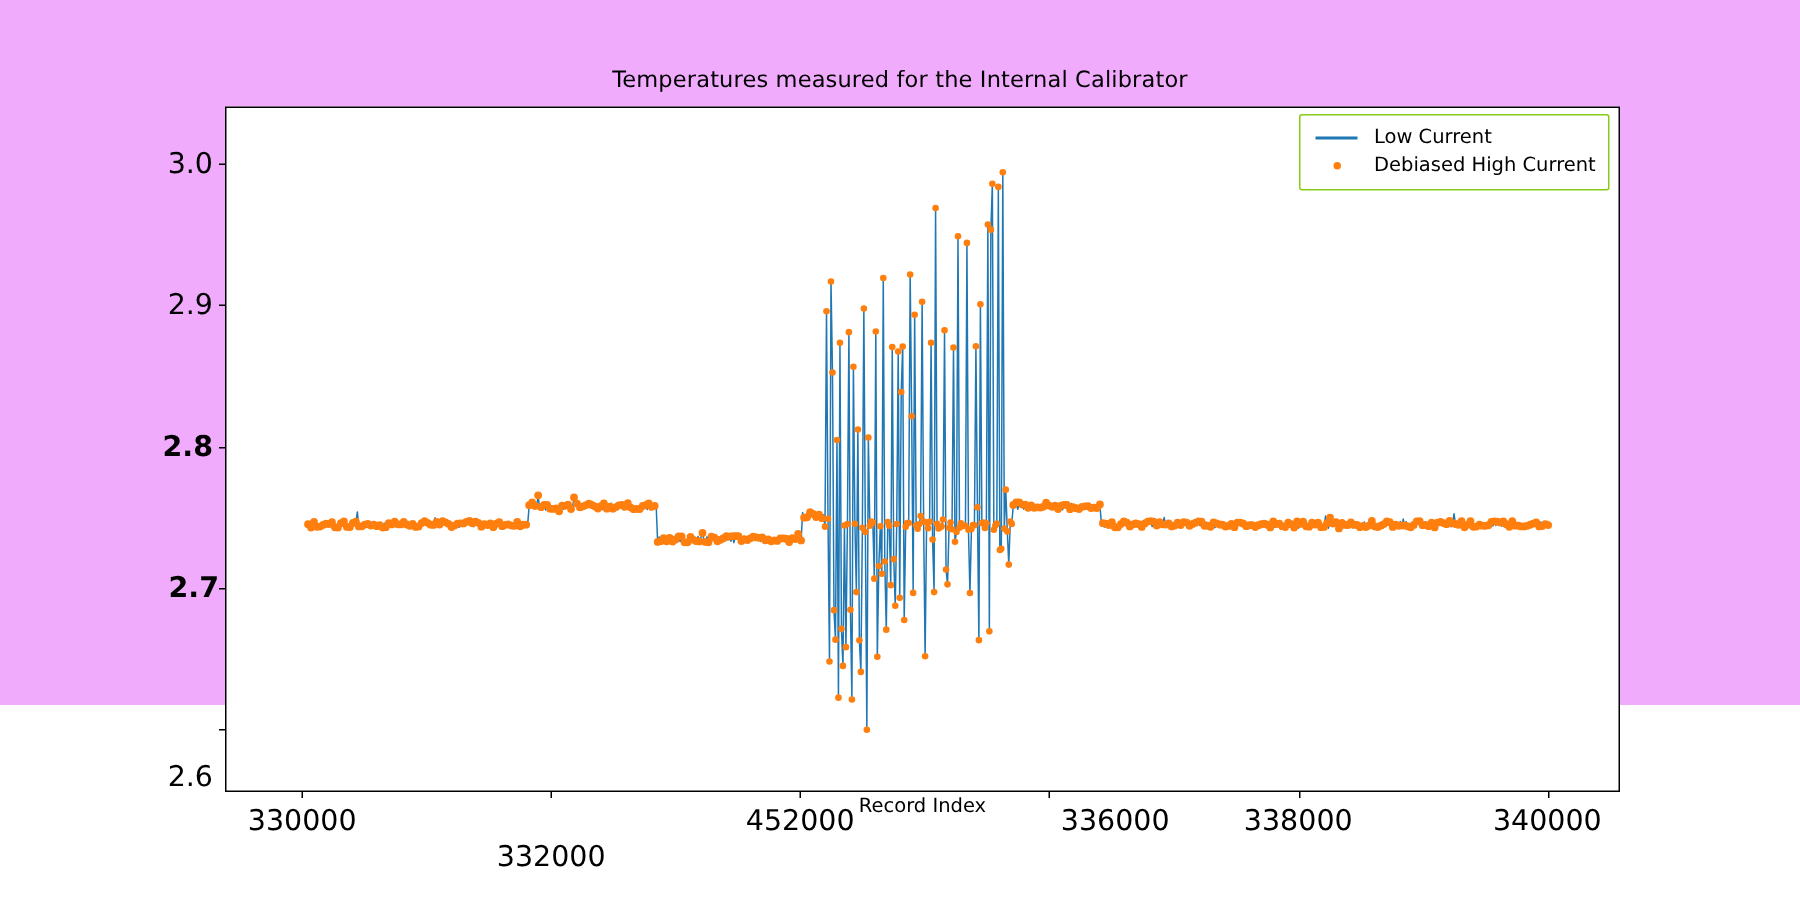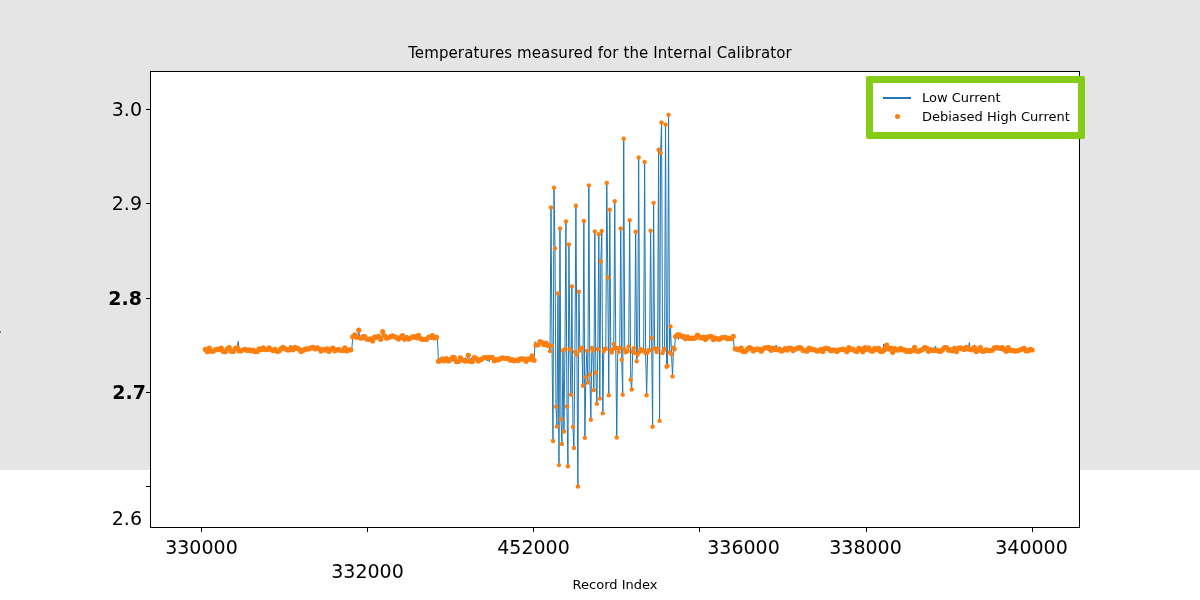--- a/index.html
+++ b/index.html
@@ -11,21 +11,21 @@
     width: 1200px;
     height: 600px;
     font-family: "DejaVu Sans", sans-serif;
     color: #000000;
     overflow: hidden;
   }
   #figure {
     position: relative;
     width: 1200px;
     height: 470px;
-    background: #e5e5e5;
+    background: #f0abfc;
   }
   #chart-title {
     position: absolute;
     left: 0;
     top: 44px;
     width: 1200px;
     text-align: center;
     font-size: 15px;
     color: #000000;
     letter-spacing: 0.1px;
@@ -79,30 +79,30 @@
     left: -7px;
     top: 300px;
     font-size: 13px;
     transform: rotate(-90deg) translateX(-50%);
     transform-origin: left center;
     white-space: nowrap;
   }
   #xlabel {
     position: absolute;
     left: 615px;
-    top: 577px;
+    top: 530px;
     font-size: 13px;
     transform: translateX(-50%);
     white-space: nowrap;
   }
   #legend {
     position: absolute;
     left: 866px;
     top: 76px;
-    border: 7px solid #84cc16;
+    border: 1px solid #84cc16;
     background: rgba(255,255,255,0.92);
     border-radius: 2px;
     padding: 5px 8px 6px 8px;
     box-sizing: border-box;
   }
   .legend-row {
     display: flex;
     align-items: center;
     height: 19px;
   }

